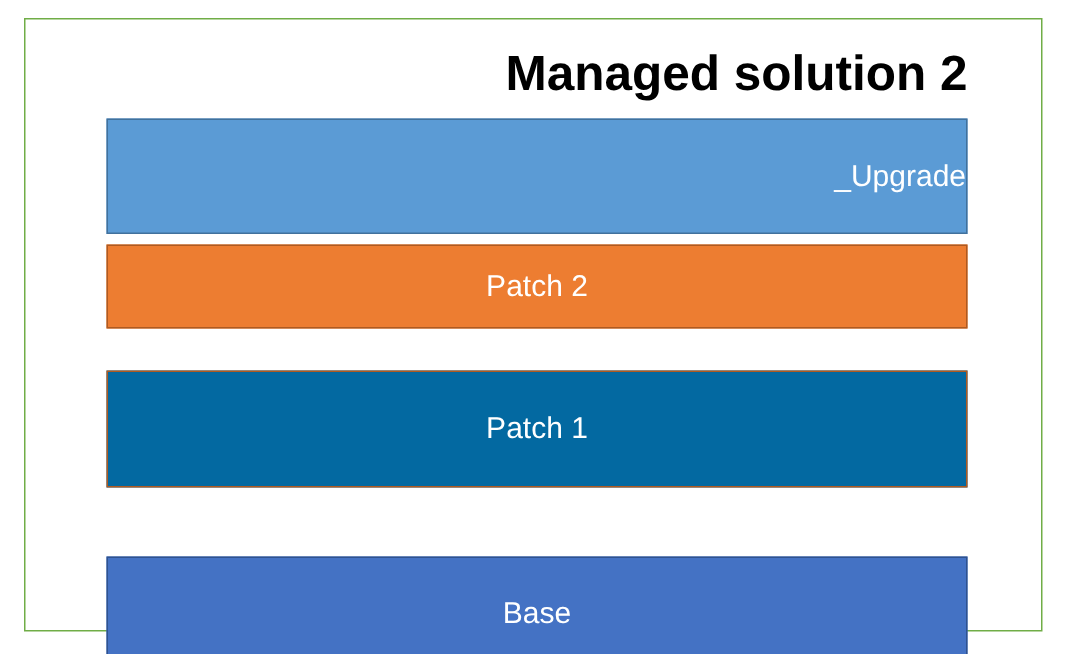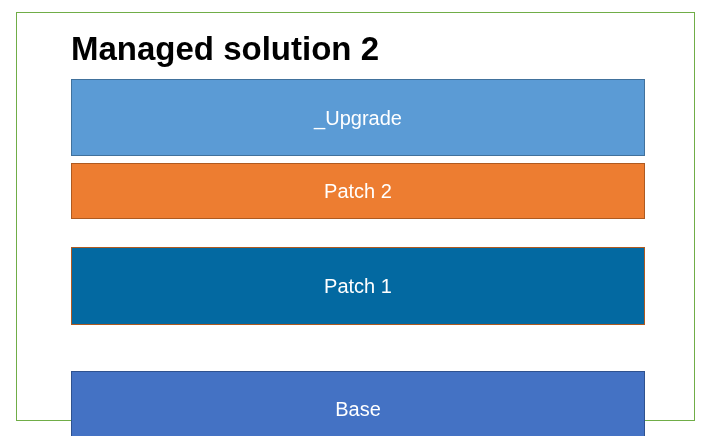--- a/index.html
+++ b/index.html
@@ -22,21 +22,21 @@
     height: 409px;
     box-sizing: border-box;
     border: 1.5px solid #70AD47;
     background: #ffffff;
   }
   .title {
     position: absolute;
     left: 71px;
     top: 30px;
     width: 574px;
-    text-align: left;
+    text-align: right;
     font-size: 33px;
     font-weight: bold;
     color: #000000;
     line-height: 38px;
     white-space: nowrap;
   }
   .layer {
     position: absolute;
     left: 71px;
     width: 574px;
@@ -57,21 +57,21 @@
   .layer-patch1  { top: 247px; height: 78px; }
   .layer-base    { top: 333px; height: 76px; margin-top: 38px; }
 </style>
 </head>
 <body>
 
 <div class="frame" style="border-color: rgb(112, 173, 71); background-color: rgb(255, 255, 255);"></div>
 
 <div class="title">Managed solution 2</div>
 
-<div class="layer layer-upgrade" style="background-color: rgb(91, 155, 213); border-color: rgb(65, 113, 156);">
+<div class="layer layer-upgrade" style="background-color: rgb(91, 155, 213); border-color: rgb(65, 113, 156); justify-content: flex-end;">
   <span class="layer-label">_Upgrade</span>
 </div>
 
 <div class="layer layer-patch2" style="background-color: rgb(237, 125, 49); border-color: rgb(174, 90, 33);">
   <span class="layer-label">Patch 2</span>
 </div>
 
 <div class="layer layer-patch1" style="background-color: #0369a1; border-color: rgb(174, 90, 33);">
   <span class="layer-label">Patch 1</span>
 </div>

